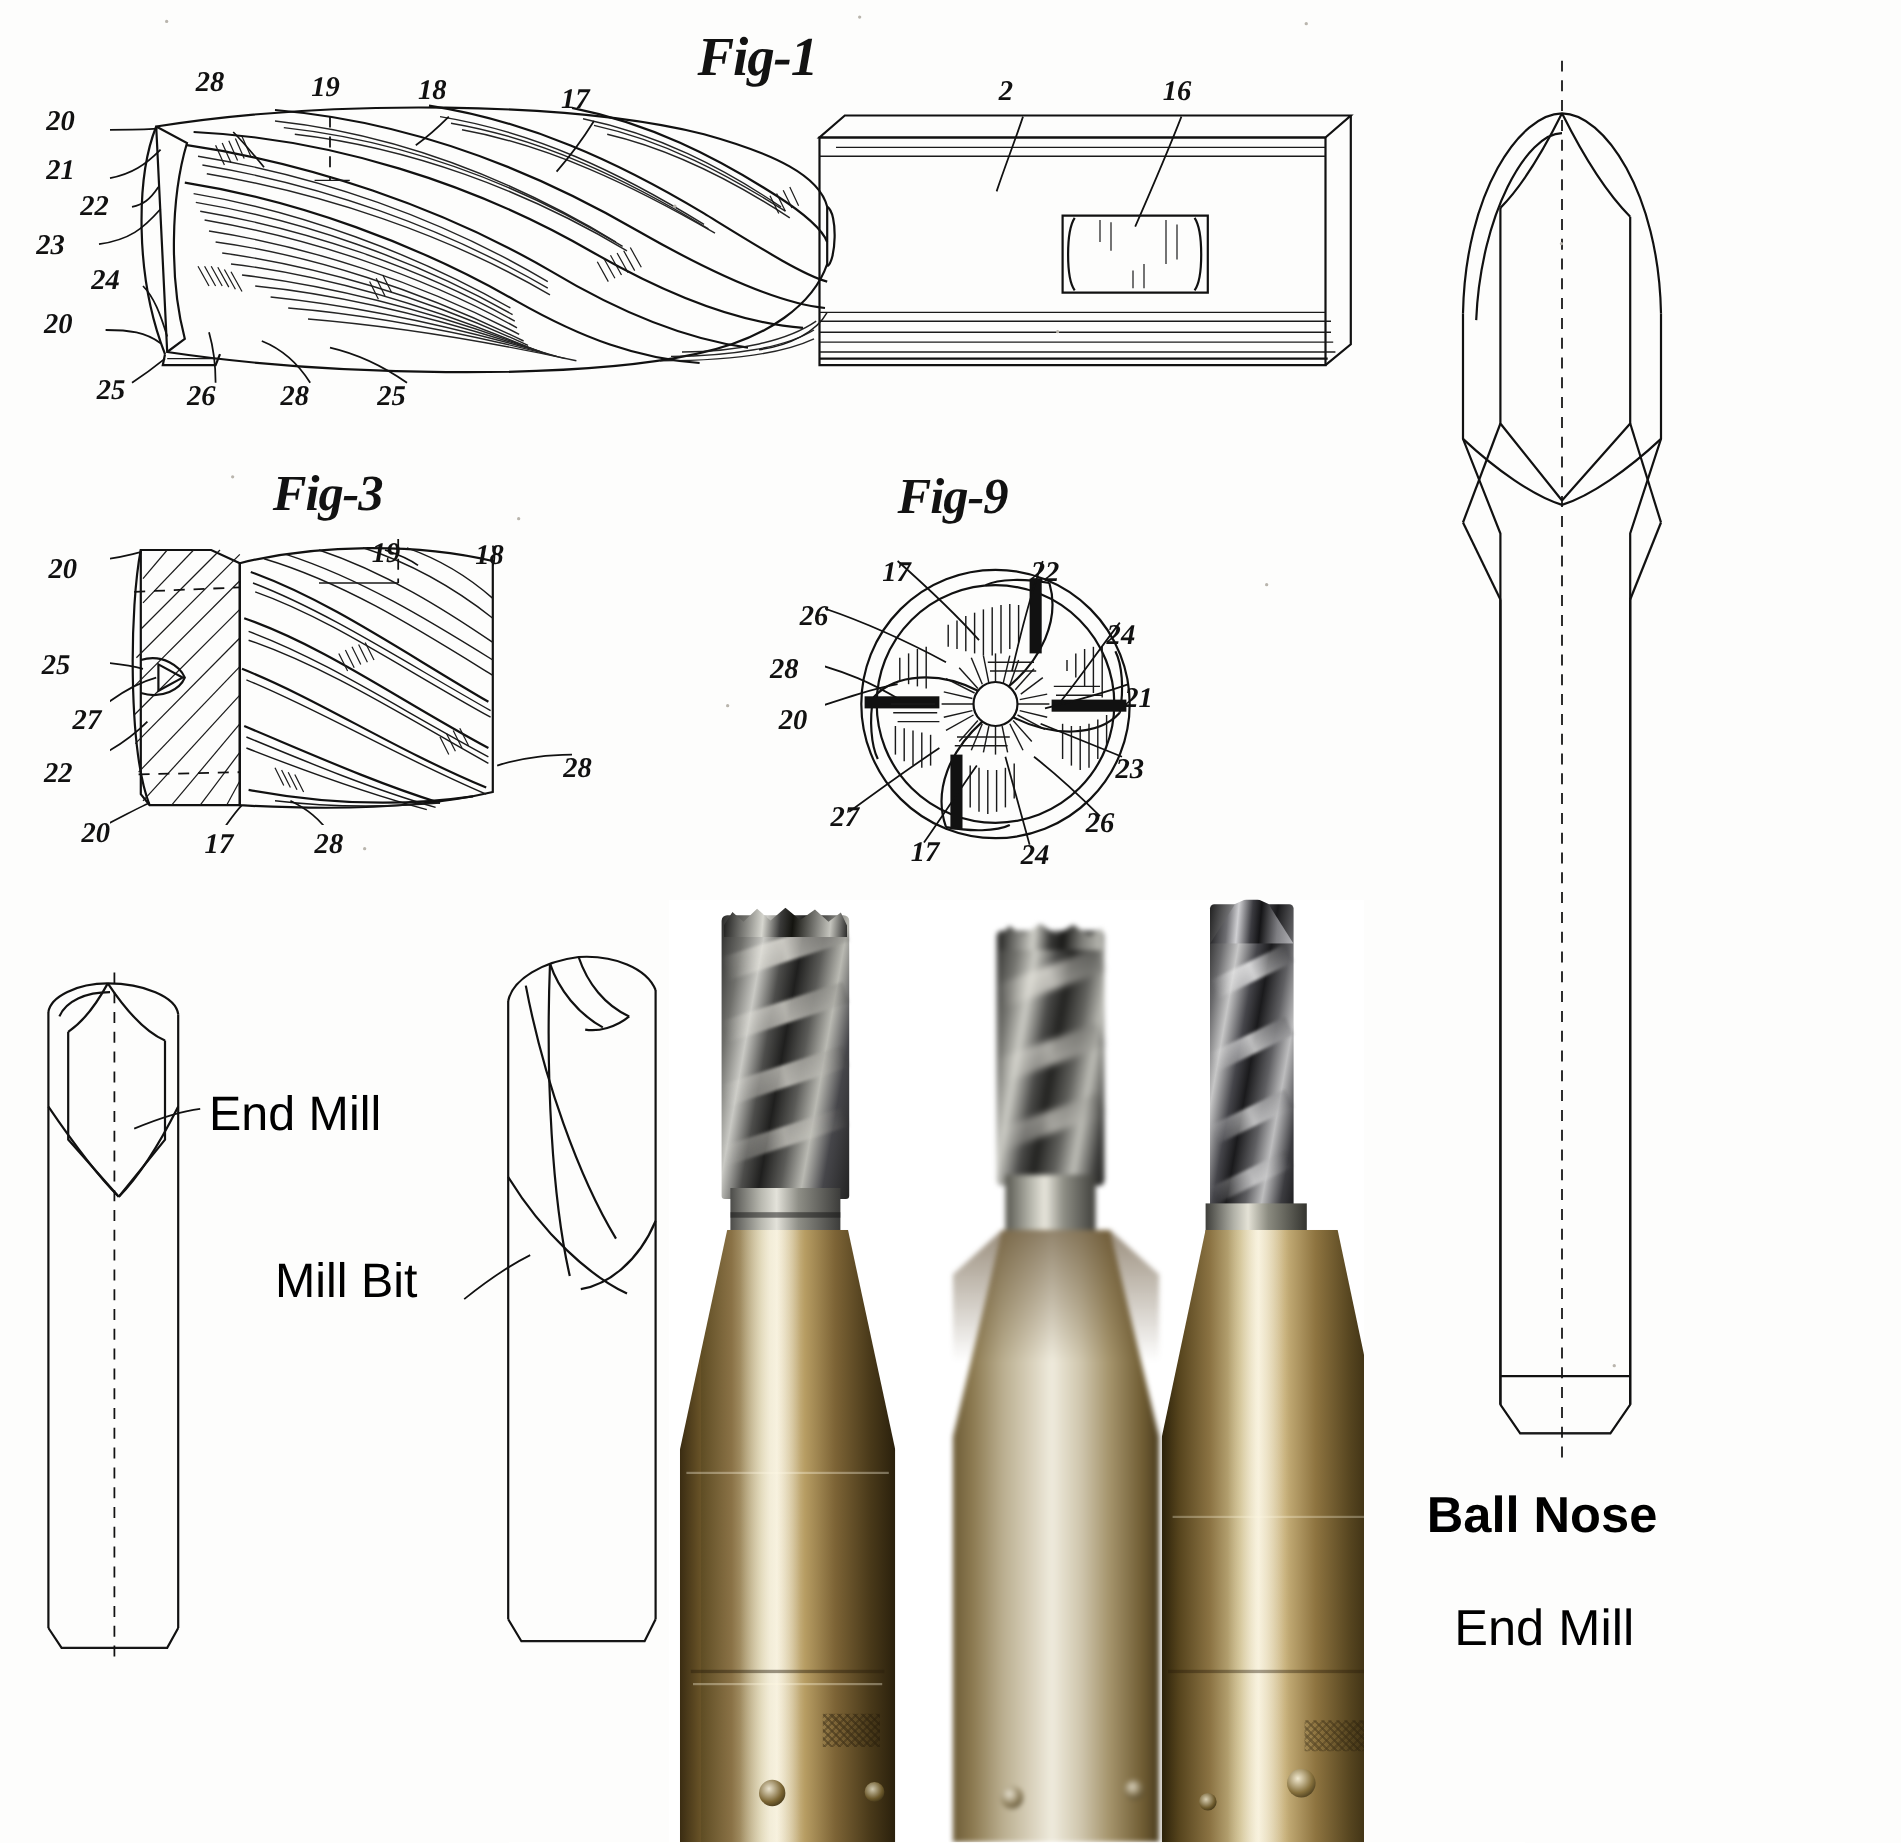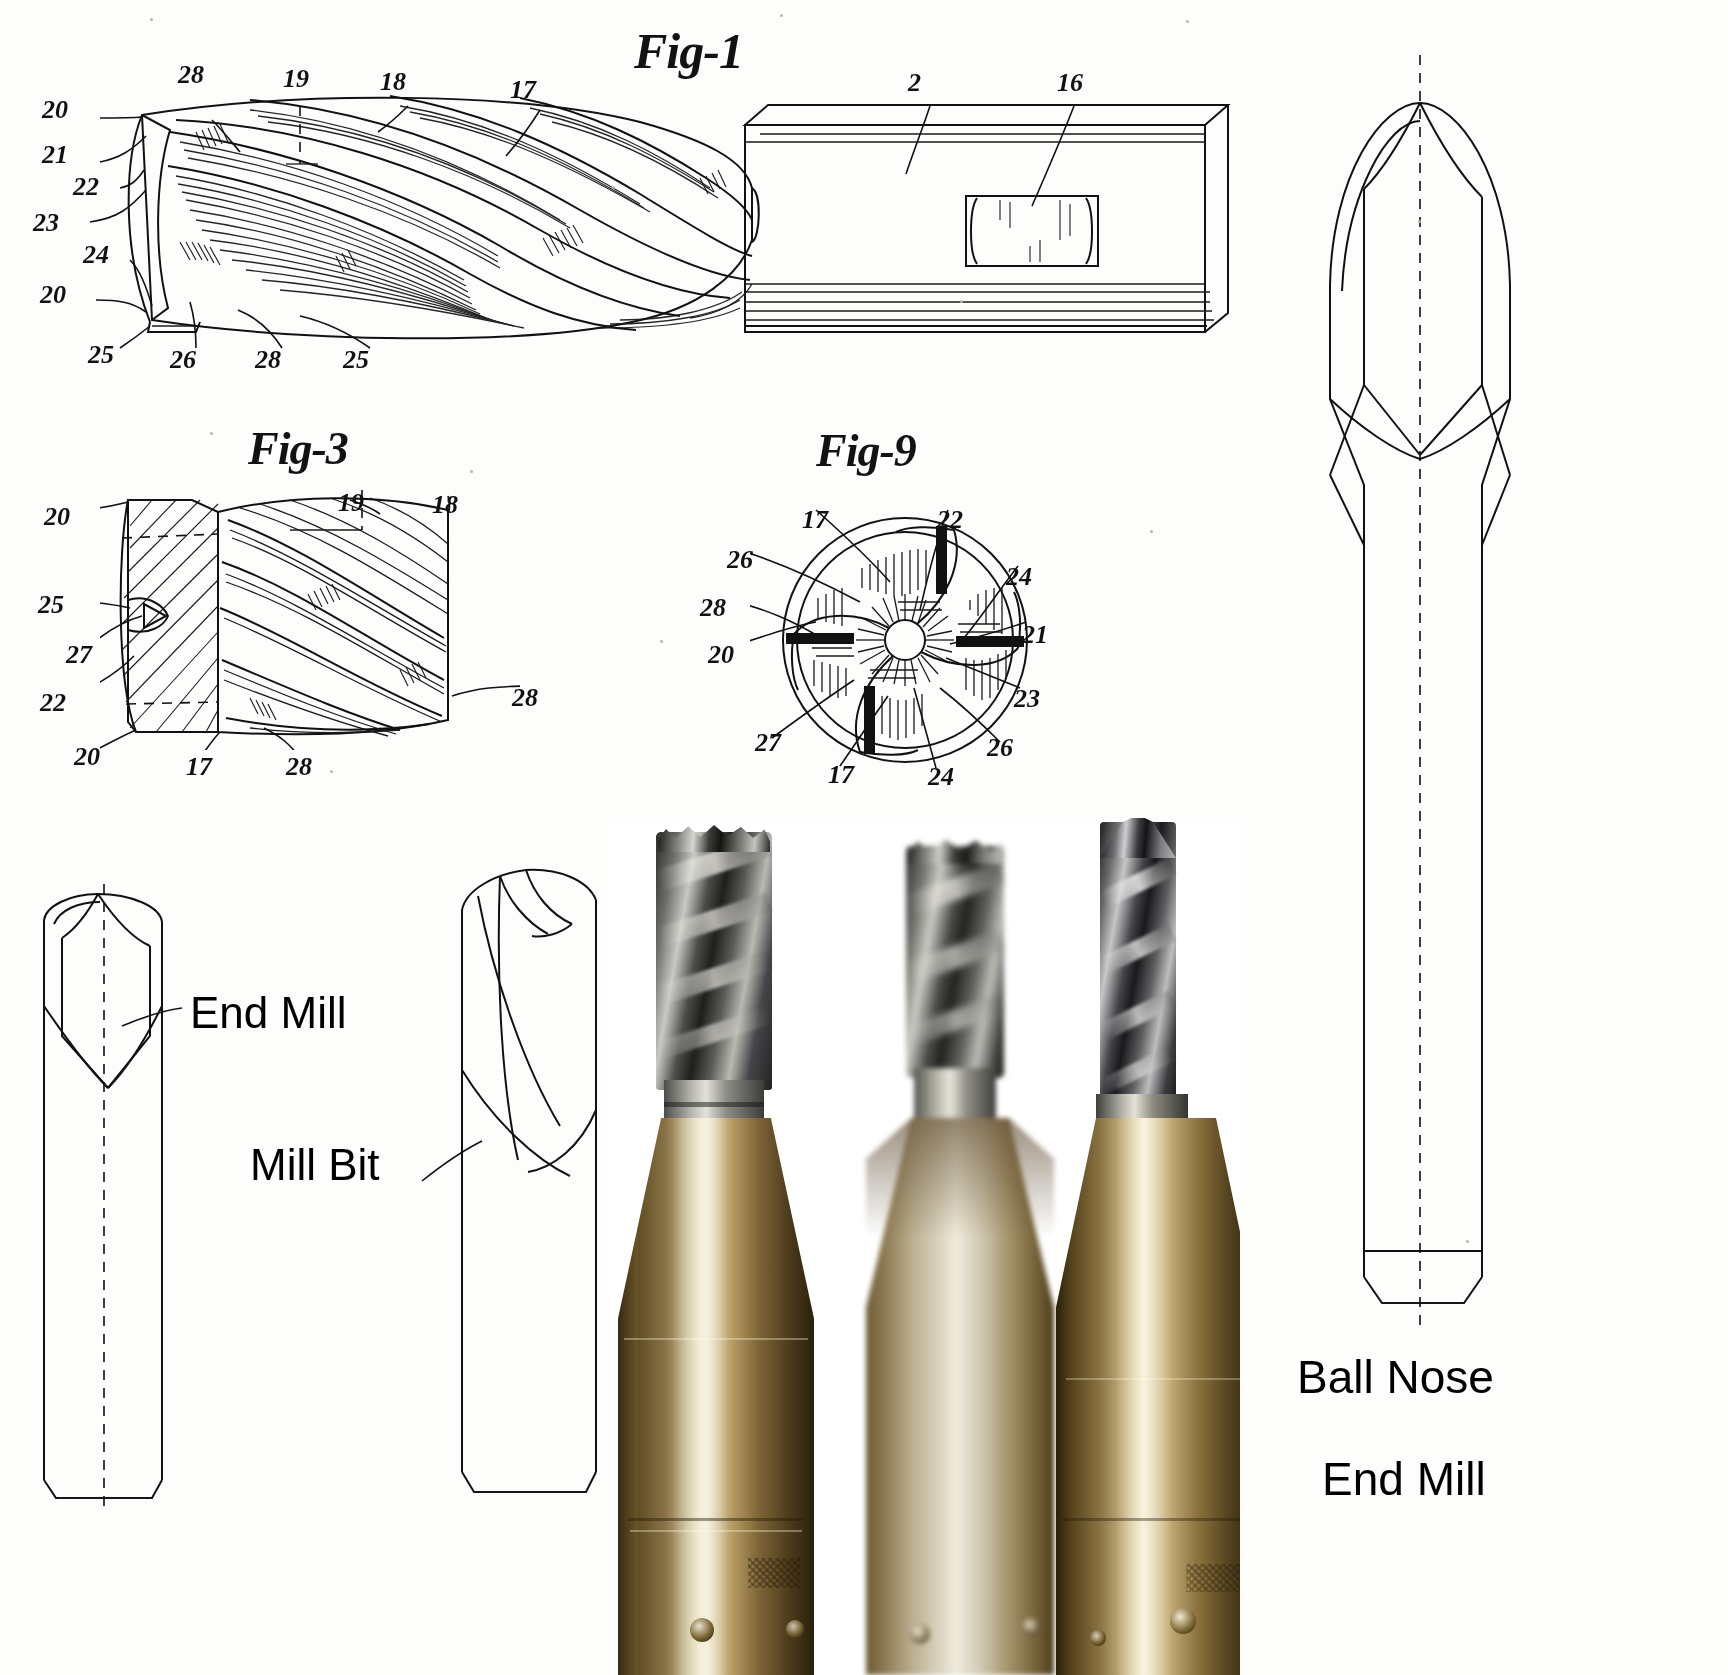--- a/index.html
+++ b/index.html
@@ -598,21 +598,21 @@
       <div style="position:absolute; left:114px; top:790px; width:26px; height:26px; border-radius:50%;
                   background:radial-gradient(circle at 38% 34%, #f0e8cf, #86703c 55%, #1e1707 100%);"></div>
       <div style="position:absolute; left:34px; top:812px; width:16px; height:16px; border-radius:50%;
                   background:radial-gradient(circle at 40% 36%, #d9d0b4, #6f5c2e 55%, #181201 100%);"></div>
       <div style="position:absolute; left:130px; top:746px; width:54px; height:28px; opacity:.5;
                   background:repeating-linear-gradient(45deg,rgba(30,22,8,.6) 0 2px,rgba(0,0,0,0) 2px 5px),
                              repeating-linear-gradient(-45deg,rgba(30,22,8,.45) 0 2px,rgba(0,0,0,0) 2px 5px);"></div>
     </div>
   </div>
 
-  <div class="photo-caption" style="left:1297px; top:1350px; font-size:46px;">Ball Nose</div>
+  <div class="photo-caption" style="left:1297px; top:1350px; font-size:46px;font-weight:bold;">Ball Nose</div>
   <div class="photo-caption" style="left:1322px; top:1452px; font-size:46px;">End Mill</div>
 
   <div class="speck" style="left:150px;top:18px;width:3px;height:3px;"></div>
   <div class="speck" style="left:780px;top:14px;width:3px;height:3px;"></div>
   <div class="speck" style="left:1186px;top:20px;width:3px;height:3px;"></div>
   <div class="speck" style="left:612px;top:186px;width:3px;height:3px;"></div>
   <div class="speck" style="left:960px;top:300px;width:3px;height:3px;"></div>
   <div class="speck" style="left:210px;top:432px;width:3px;height:3px;"></div>
   <div class="speck" style="left:470px;top:470px;width:3px;height:3px;"></div>
   <div class="speck" style="left:660px;top:640px;width:3px;height:3px;"></div>

